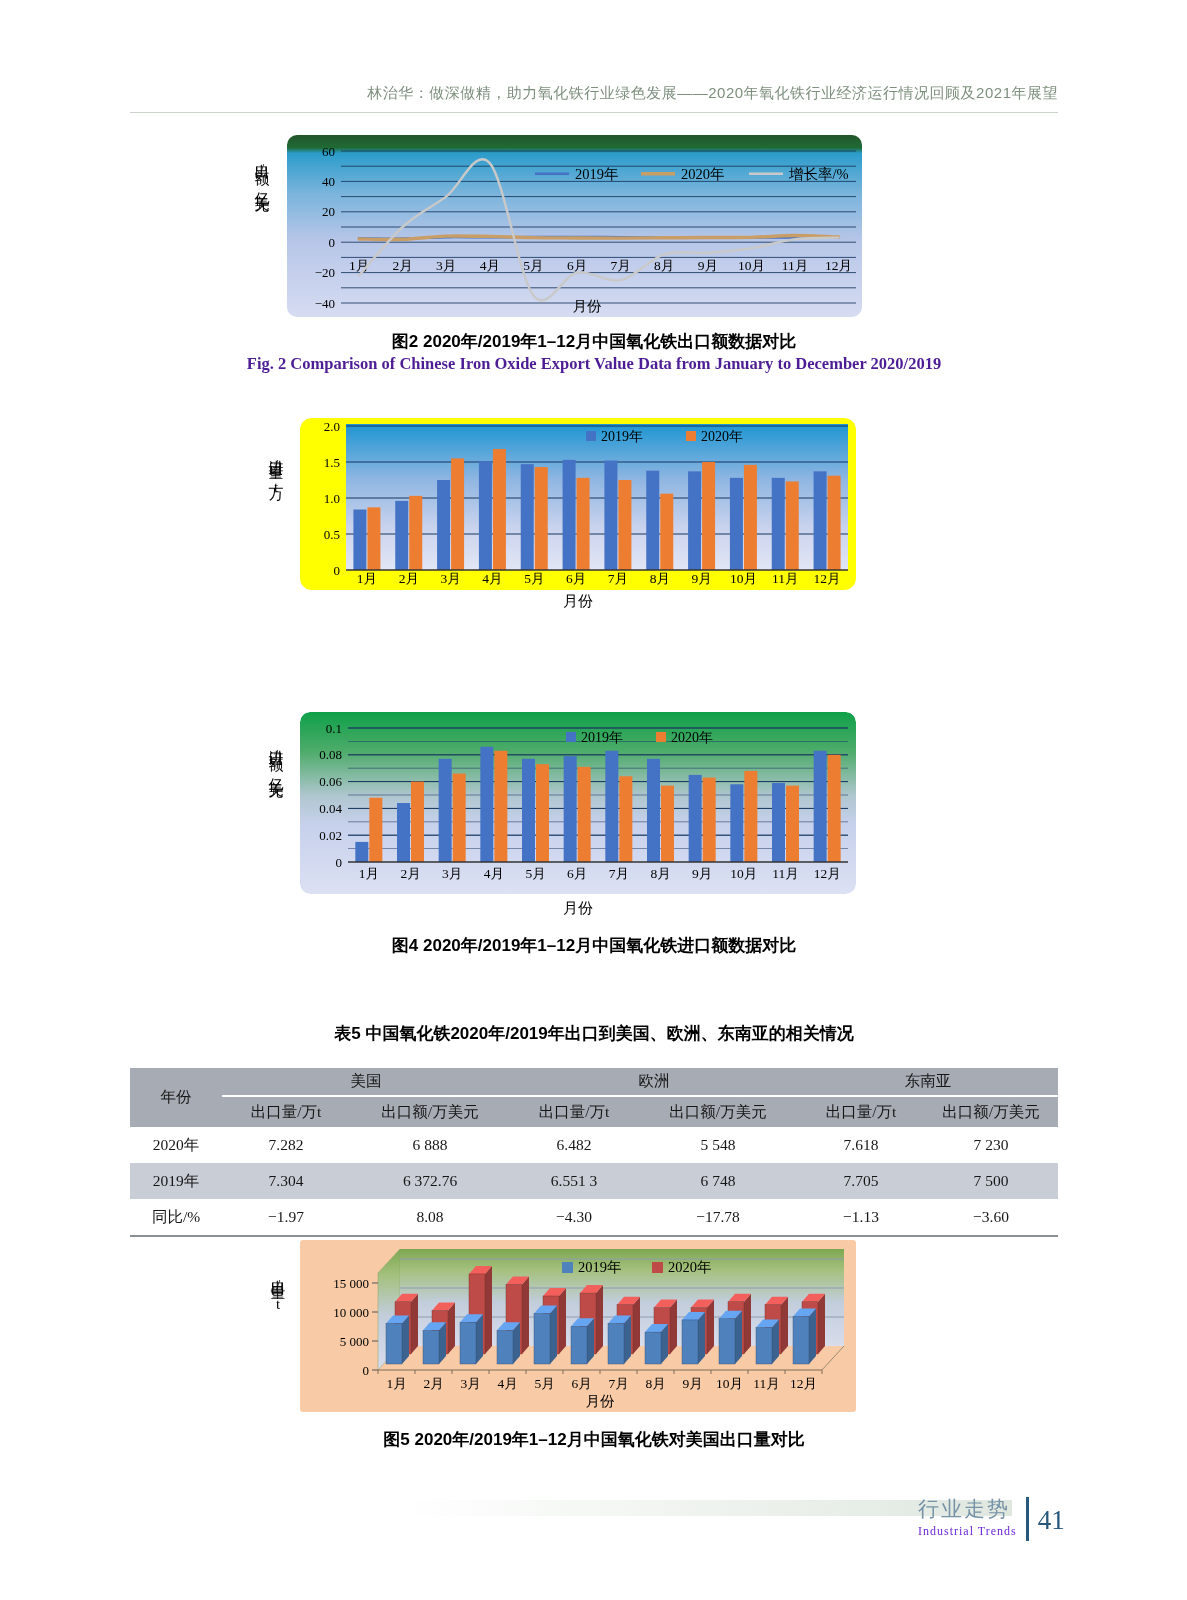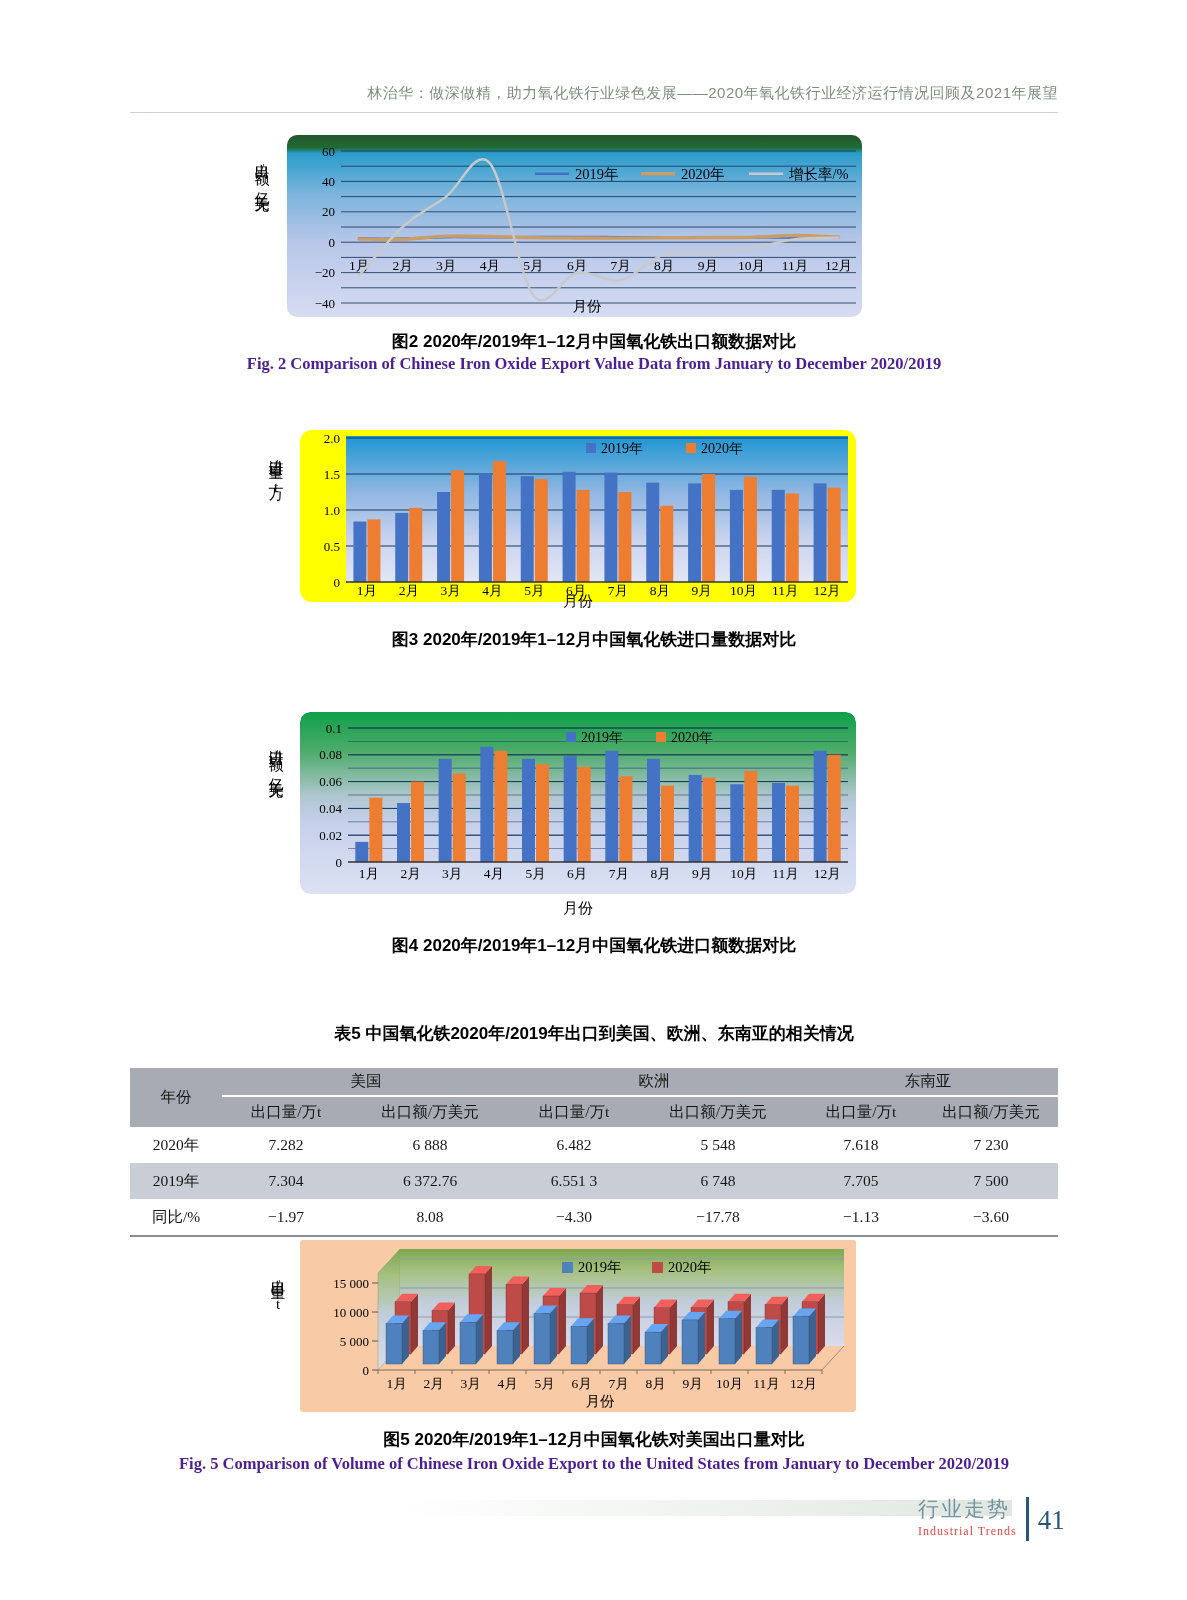--- a/index.html
+++ b/index.html
@@ -10,40 +10,40 @@
   .header-rule{position:absolute;top:112px;left:130px;width:928px;height:1px;background:#ccd4cc;}
   .chart-box{position:absolute;}
   .vlab{position:absolute;writing-mode:vertical-rl;text-orientation:upright;
         font-size:15px;color:#000;letter-spacing:3px;font-family:"Liberation Serif",serif;}
   .xlab{position:absolute;width:556px;text-align:center;font-size:15px;color:#000;}
   .cap-zh{position:absolute;left:130px;width:928px;text-align:center;font-size:17px;font-weight:bold;
         font-family:"Liberation Sans",sans-serif;color:#000;}
   .cap-en{position:absolute;left:130px;width:928px;text-align:center;font-size:16.5px;font-weight:bold;
         font-family:"Liberation Serif",serif;color:#4c1d95;}
   .fig2-box{top:135px;left:287px;width:575px;height:182px;}
-  .fig3-box{top:418px;left:300px;width:556px;height:172px;background:#FFFF00;border-radius:12px;margin-top:12px;}
+  .fig3-box{top:418px;left:300px;width:556px;height:172px;background:#FFFF00;border-radius:12px;}
   .fig4-box{top:712px;left:300px;width:556px;height:182px;border-radius:10px;overflow:hidden;}
   .fig5-box{top:1240px;left:300px;width:556px;height:172px;background:#F8CBA6;border-radius:3px;}
   
   .tbl-wrap{position:absolute;top:1068px;left:130px;width:928px;}
   table.t5{border-collapse:separate;border-spacing:0;table-layout:fixed;width:928px;
         font-size:15.5px;font-family:"Liberation Serif",serif;}
   table.t5 th{background:#a7acb4;font-weight:normal;color:#161616;padding:0;margin-top:28px;}
   table.t5 tr.gr th{height:27px;}
   table.t5 tr.sub th{height:30px;}
   table.t5 th.group{border-bottom:2px solid #ffffff;}
   table.t5 td{text-align:center;height:34px;background:#ffffff;color:#161616;}
   table.t5 tr.alt td{background:#c9cdd6;}
   table.t5 tr.last td{border-bottom:2px solid #8a8f96;}
   
   .footer-band{position:absolute;top:1500px;left:400px;width:612px;height:16px;
         background:linear-gradient(90deg,rgba(223,231,223,0),#dfe7df);}
   .footer{position:absolute;top:1495px;left:918px;display:flex;align-items:stretch;}
   .footer .fz{font-size:21px;color:#7592a6;font-family:"Liberation Sans",sans-serif;letter-spacing:2px;}
-  .footer .fe{font-size:12px;color:#ef4444;font-family:"Liberation Serif",serif;letter-spacing:1px;margin-top:1px;}
+  .footer .fe{font-size:12px;color:#6d28d9;font-family:"Liberation Serif",serif;letter-spacing:1px;margin-top:1px;}
   .footer .div{width:3px;background:#27587c;margin:2px 9px 0 9px;height:44px;}
   .footer .pn{font-size:27px;color:#27587c;padding-top:10px;font-family:"Liberation Serif",serif;}
   svg{font-family:"Liberation Serif",serif;}
 </style>
 </head>
 <body>
 
 <div class="page">
 
   <div class="header-title">林治华：做深做精，助力氧化铁行业绿色发展——2020年氧化铁行业经济运行情况回顾及2021年展望</div>
@@ -161,21 +161,20 @@
         <rect x="276.58333333333337" y="59.84" width="13" height="92.16" fill="#ED7D31"></rect>
         <rect x="318.4166666666667" y="62" width="13" height="90" fill="#ED7D31"></rect>
         <rect x="360.25" y="75.67999999999999" width="13" height="76.32000000000001" fill="#ED7D31"></rect>
         <rect x="402.08333333333337" y="44" width="13" height="108" fill="#ED7D31"></rect>
         <rect x="443.9166666666667" y="46.879999999999995" width="13" height="105.12" fill="#ED7D31"></rect>
         <rect x="485.75" y="63.44" width="13" height="88.56" fill="#ED7D31"></rect>
         <rect x="527.5833333333334" y="57.67999999999999" width="13" height="94.32000000000001" fill="#ED7D31"></rect>
         <line x1="46" y1="152" x2="548" y2="152" stroke="#333" stroke-width="1.4"></line>
       </svg></div>
   <div class="xlab" style="top:592px;left:300px;">月份</div>
-  <div class="cap-zh" style="top:628px;">图3  2020年/2019年1–12月中国氧化铁进口量数据对比</div>
 
   <div class="vlab" style="top:738px;left:266px;">进口额/亿美元</div>
   <div class="chart-box fig4-box" id="fig4"><svg width="556" height="182" viewBox="0 0 556 182">
         <defs>
           <linearGradient id="gfig4" x1="0" y1="0" x2="0" y2="1">
             <stop offset="0%" stop-color="#0FA049"></stop>
             <stop offset="22%" stop-color="#4FAC6B"></stop>
             <stop offset="46%" stop-color="#AFC6CF"></stop>
             <stop offset="62%" stop-color="#C7D1EC"></stop>
             <stop offset="100%" stop-color="#DCE1F3"></stop>
@@ -430,21 +429,20 @@
         <text x="429.5" y="148" font-size="13.5" text-anchor="middle" fill="#000">10月</text>
         <text x="466.5" y="148" font-size="13.5" text-anchor="middle" fill="#000">11月</text>
         <text x="503.5" y="148" font-size="13.5" text-anchor="middle" fill="#000">12月</text>
         <text x="300" y="166" font-size="14.5" text-anchor="middle" fill="#000">月份</text>
         <rect x="262" y="22" width="11" height="11" fill="#4F81BD"></rect>
         <text x="278" y="32" font-size="14.5" text-anchor="start" fill="#000">2019年</text>
         <rect x="352" y="22" width="11" height="11" fill="#BE4B48"></rect>
         <text x="368" y="32" font-size="14.5" text-anchor="start" fill="#000">2020年</text>
       </svg></div>
   <div class="cap-zh" style="top:1428px;">图5  2020年/2019年1–12月中国氧化铁对美国出口量对比</div>
-  <div class="cap-en" style="top:1454px;">Fig. 5  Comparison of Volume of Chinese Iron Oxide Export to the United States from January to December 2020/2019</div>
 
   <div class="footer-band"></div>
   <div class="footer">
     <div>
       <div class="fz">行业走势</div>
       <div class="fe">Industrial Trends</div>
     </div>
     <div class="div"></div>
     <div class="pn">41</div>
   </div>

